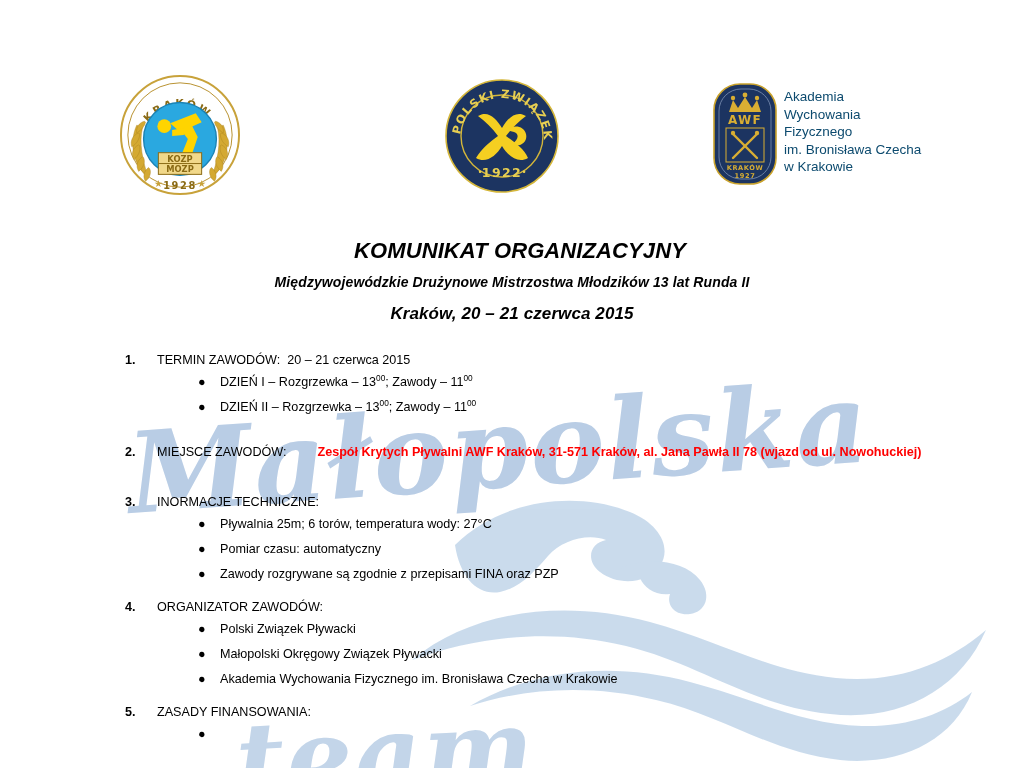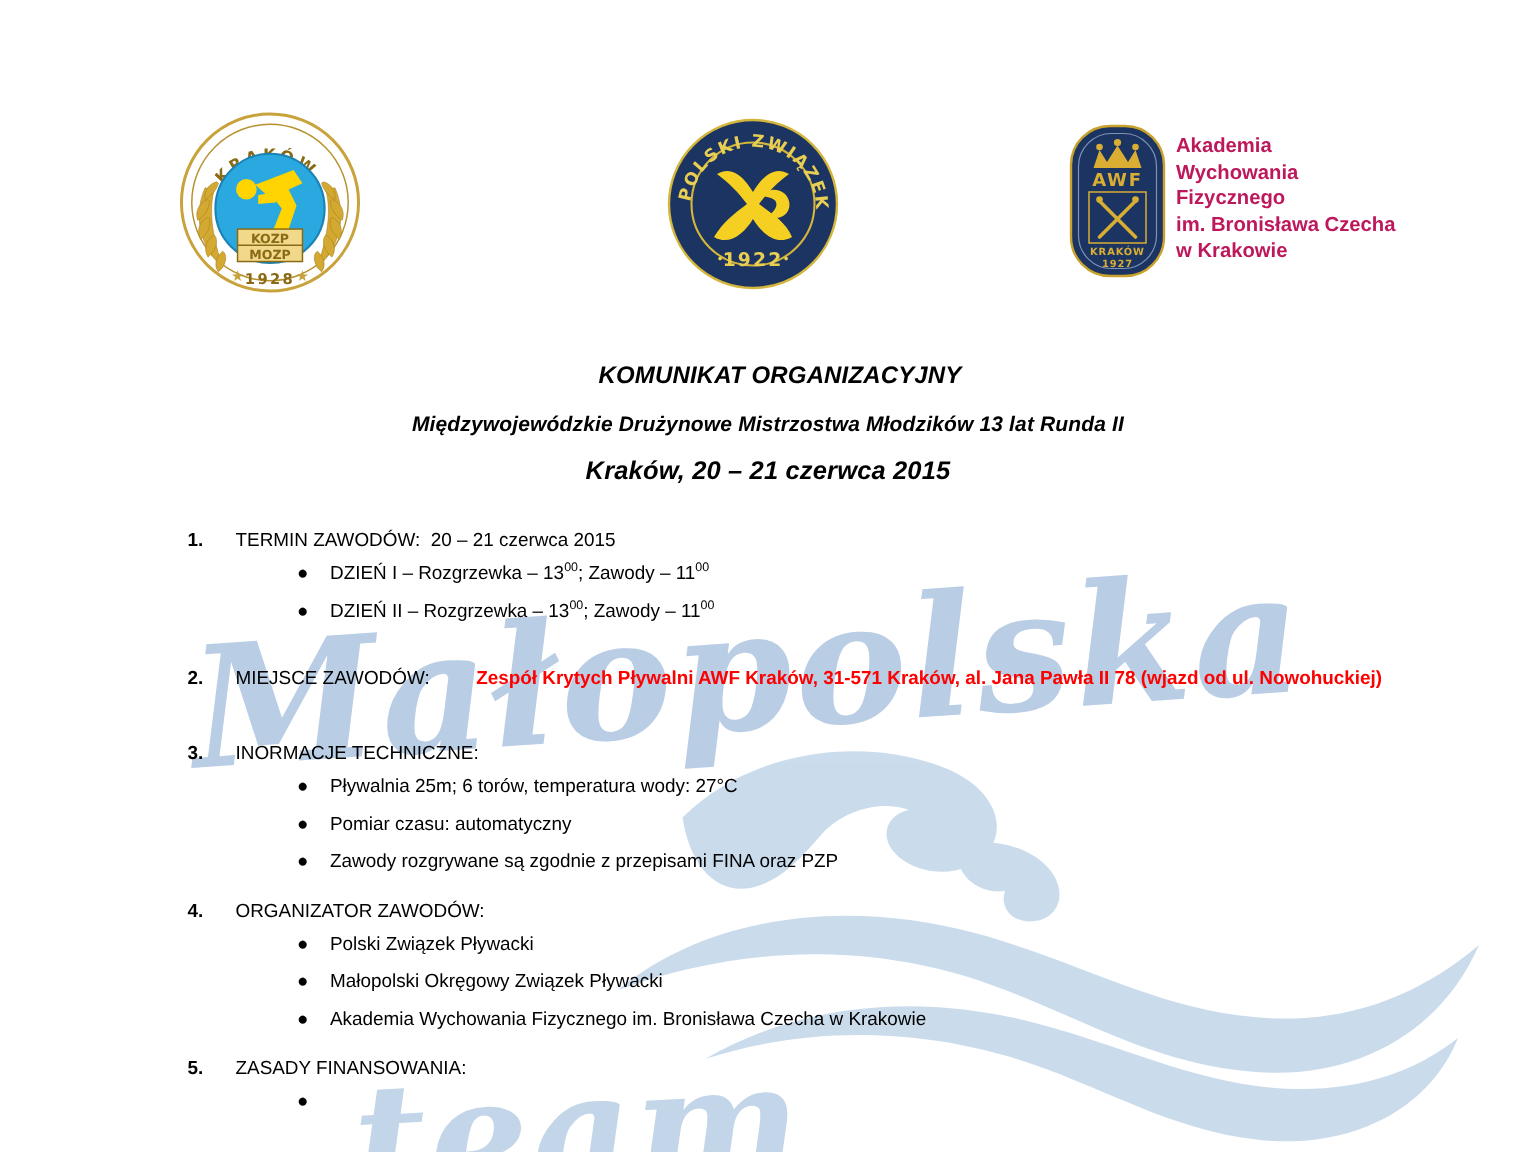--- a/index.html
+++ b/index.html
@@ -57,42 +57,42 @@
     z-index: 2;
   }
   #logo-kozp { position: absolute; left: 118px;  top: 74px; width: 124px; height: 122px; }
   #logo-pzp  { position: absolute; left: 444px;  top: 78px; width: 116px; height: 116px; }
   #logo-awf  { position: absolute; left: 712px;  top: 82px; width: 66px;  height: 104px; }
   #awf-text {
     position: absolute;
     left: 784px; top: 88px;
     font-family: "Liberation Sans", sans-serif;
     font-size: 13.5px;
-    font-weight: 700;
+    font-weight: 400;
     line-height: 17.5px;
-    color: #be185d;
+    color: #0c4a6e;
     white-space: pre-line;
   }
 
   
   #title-block {
     position: absolute;
     left: 0; top: 236px;
     width: 1024px;
     text-align: center;
     z-index: 3;
   }
   .title-line {
     font-family: "Liberation Sans", sans-serif;
     font-weight: 700;
     font-style: italic;
     color: #000000;
     letter-spacing: 0.1px;
   }
-  #title-1 { font-size: 16px; line-height: 30px; padding-left: 16px; }
+  #title-1 { font-size: 22px; line-height: 30px; padding-left: 16px; }
   #title-2 { font-size: 14px;   line-height: 32px; }
   #title-3 { font-size: 17px; line-height: 32px; }
 
   
   #body-content {
     position: absolute;
     left: 0; top: 350px;
     width: 1024px;
     z-index: 3;
     font-family: "Liberation Sans", sans-serif;

